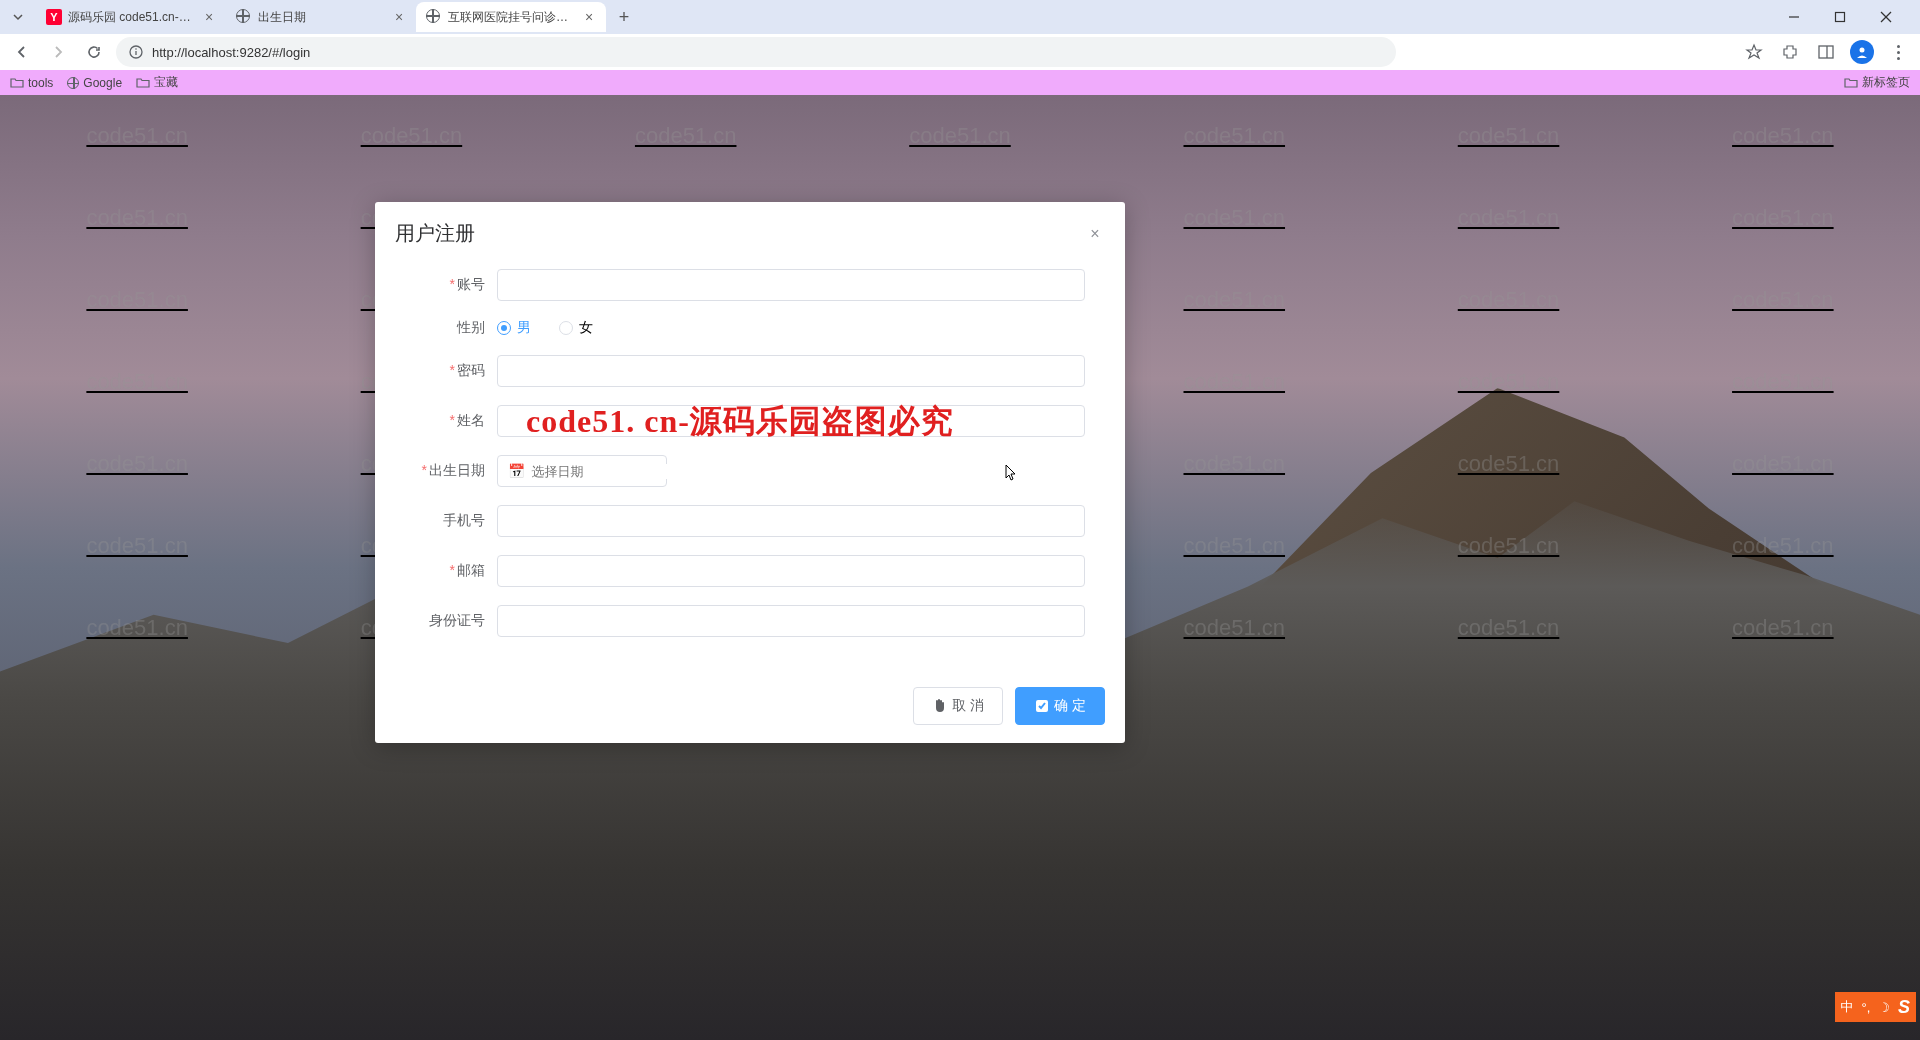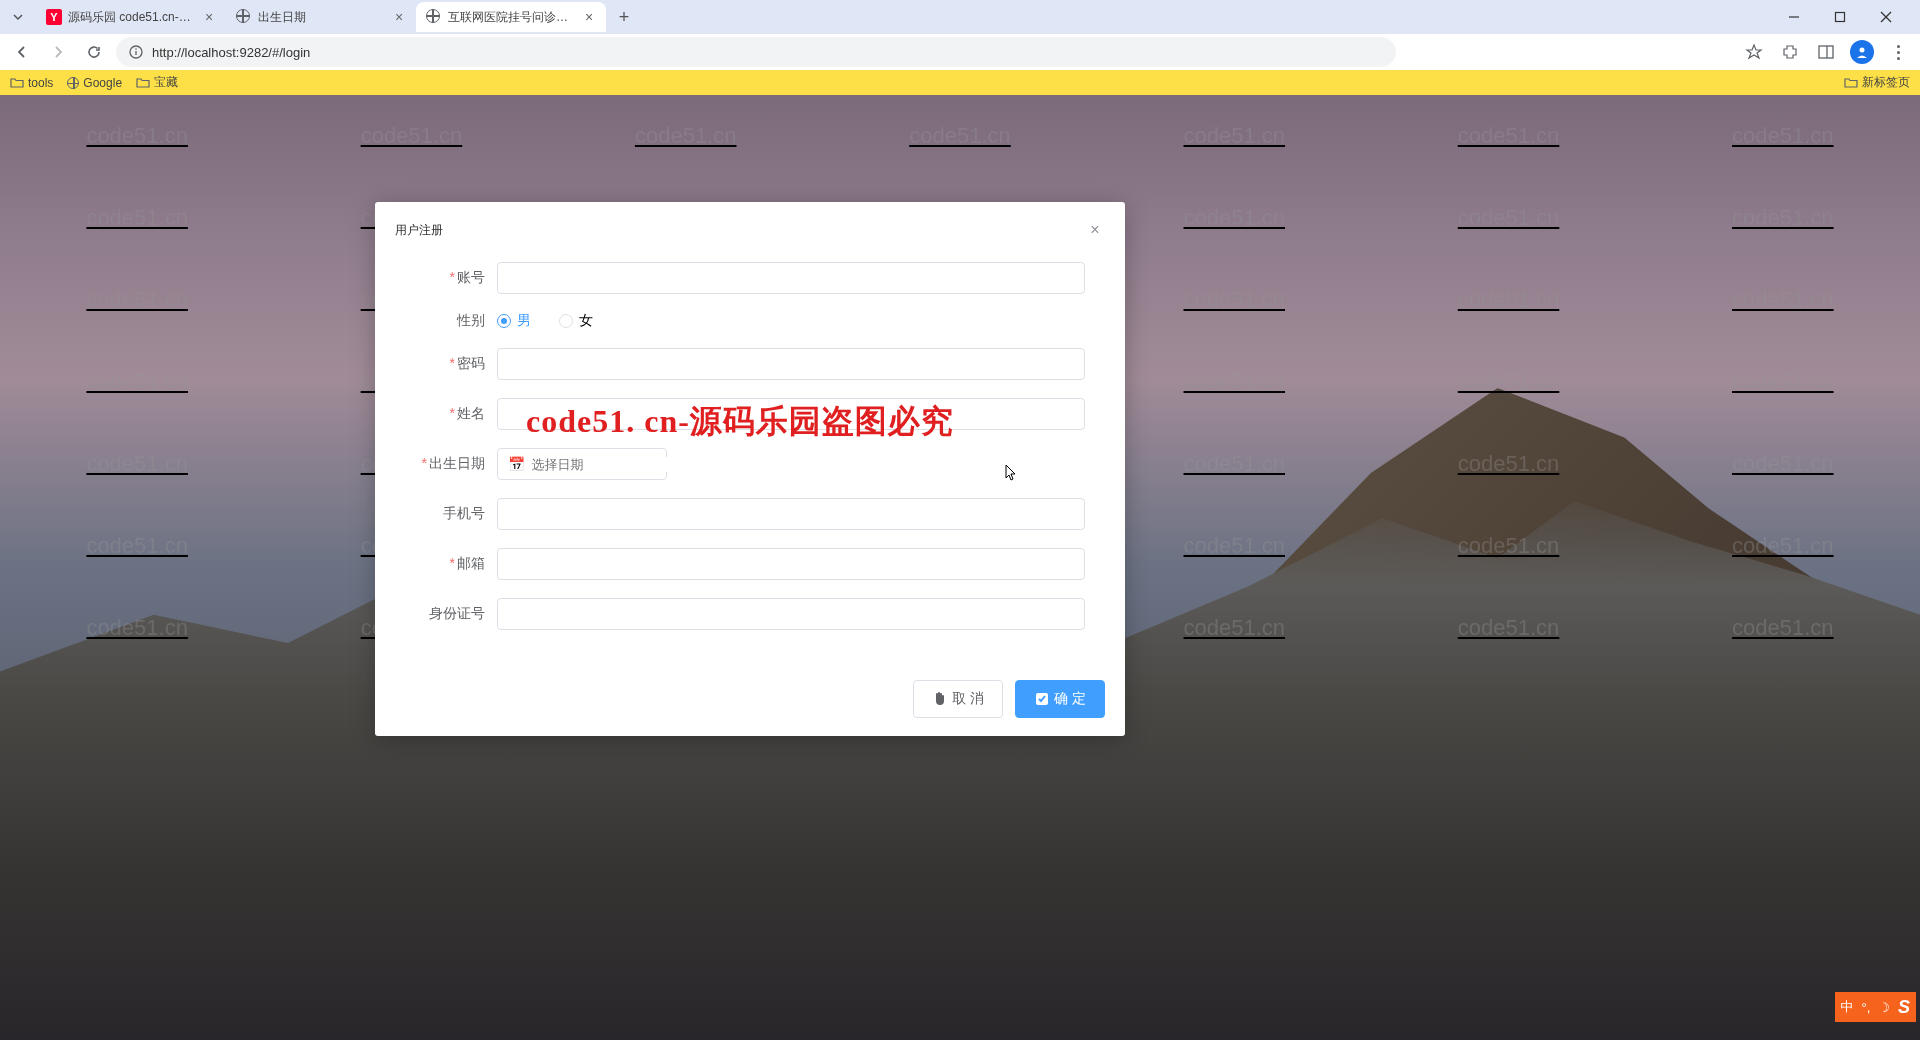--- a/index.html
+++ b/index.html
@@ -22,38 +22,38 @@
     .nav-btn { width: 28px; height: 28px; display: flex; align-items: center; justify-content: center; cursor: pointer; color: #5f6368; border-radius: 50%; }
     .url-bar { flex: 1; display: flex; align-items: center; height: 30px; background: #f1f3f4; border-radius: 15px; padding: 0 12px; gap: 8px; max-width: 1280px; }
     .url-icon { width: 16px; height: 16px; display: flex; align-items: center; justify-content: center; color: #5f6368; }
     .url-text { flex: 1; font-size: 13px; color: #333; border: none; background: transparent; outline: none; }
     .toolbar-icons { display: flex; gap: 8px; margin-left: auto; }
     .toolbar-icon { width: 28px; height: 28px; display: flex; align-items: center; justify-content: center; cursor: pointer; color: #5f6368; }
     .profile-icon { width: 24px; height: 24px; border-radius: 50%; background: #1a73e8; color: #fff; display: flex; align-items: center; justify-content: center; font-size: 12px; }
     .menu-dots { display: flex; flex-direction: column; gap: 3px; }
     .menu-dots span { width: 3px; height: 3px; background: #5f6368; border-radius: 50%; }
     
-    .bookmark-bar { display: flex; align-items: center; height: 25px; padding: 0 10px; background: #fde047; gap: 14px; }
+    .bookmark-bar { display: flex; align-items: center; height: 25px; padding: 0 10px; background: #f0abfc; gap: 14px; }
     .bookmark-item { display: flex; align-items: center; gap: 4px; font-size: 12px; color: #444; cursor: pointer; }
     .bookmark-folder-icon { width: 14px; height: 14px; color: #5f6368; }
     .all-bookmarks { margin-left: auto; }
     
     
     .page-bg { position: absolute; top: 95px; left: 0; right: 0; bottom: 0; background: linear-gradient(180deg, #7b6a7a 0%, #8f7c8c 15%, #a18b98 30%, #6b7283 50%, #5d6373 65%, #4a5262 80%, #3c4454 100%); overflow: hidden; }
     .mountain-layer { position: absolute; bottom: 0; left: 0; right: 0; height: 60%; background: linear-gradient(180deg, transparent 0%, #5c5a58 20%, #4a4845 40%, #363432 70%, #28262a 100%); clip-path: polygon(0 35%, 8% 25%, 15% 30%, 22% 18%, 28% 28%, 35% 32%, 42% 26%, 50% 35%, 58% 30%, 65% 20%, 72% 8%, 78% 15%, 82% 5%, 88% 12%, 94% 18%, 100% 25%, 100% 100%, 0 100%); }
     .mountain-right { position: absolute; bottom: 0; right: 0; width: 55%; height: 75%; background: linear-gradient(135deg, #6b5d4e 0%, #5a4d40 30%, #4a3e34 60%, #362e28 100%); clip-path: polygon(20% 100%, 35% 40%, 48% 20%, 60% 8%, 72% 15%, 80% 25%, 90% 35%, 100% 45%, 100% 100%); }
     
     .watermark { position: absolute; top: 95px; left: 0; right: 0; bottom: 0; pointer-events: none; z-index: 1; text-decoration: underline; }
     .wm-row { display: flex; justify-content: space-around; padding: 28px 0; }
     .wm-text { font-size: 22px; color: rgba(150,150,150,0.35); font-family: Arial; }
     
     
     .modal { position: absolute; left: 375px; top: 202px; width: 750px; background: #fff; border-radius: 3px; box-shadow: 0 4px 24px rgba(0,0,0,0.25); z-index: 10; }
     .modal-header { padding: 18px 20px 12px; display: flex; justify-content: space-between; align-items: center; }
-    .modal-title { font-size: 12px; color: #303133; }
+    .modal-title { font-size: 20px; color: #303133; }
     .modal-close { width: 20px; height: 20px; color: #909399; cursor: pointer; font-size: 16px; display: flex; align-items: center; justify-content: center; }
     .modal-body { padding: 10px 40px 20px; }
     .form-row { display: flex; align-items: center; margin-bottom: 18px; }
     .form-label { width: 82px; text-align: right; padding-right: 12px; font-size: 14px; color: #606266; }
     .form-label .req { color: #f56c6c; margin-right: 2px; }
     .form-input { flex: 1; height: 32px; border: 1px solid #dcdfe6; border-radius: 4px; padding: 0 12px; font-size: 13px; color: #606266; outline: none; }
     .date-input-wrap { width: 170px; height: 32px; border: 1px solid #dcdfe6; border-radius: 4px; display: flex; align-items: center; padding: 0 10px; gap: 6px; }
     .date-icon { color: #c0c4cc; font-size: 14px; }
     .date-input { border: none; outline: none; flex: 1; font-size: 13px; color: #606266; }
     .radio-group { display: flex; gap: 28px; align-items: center; }

